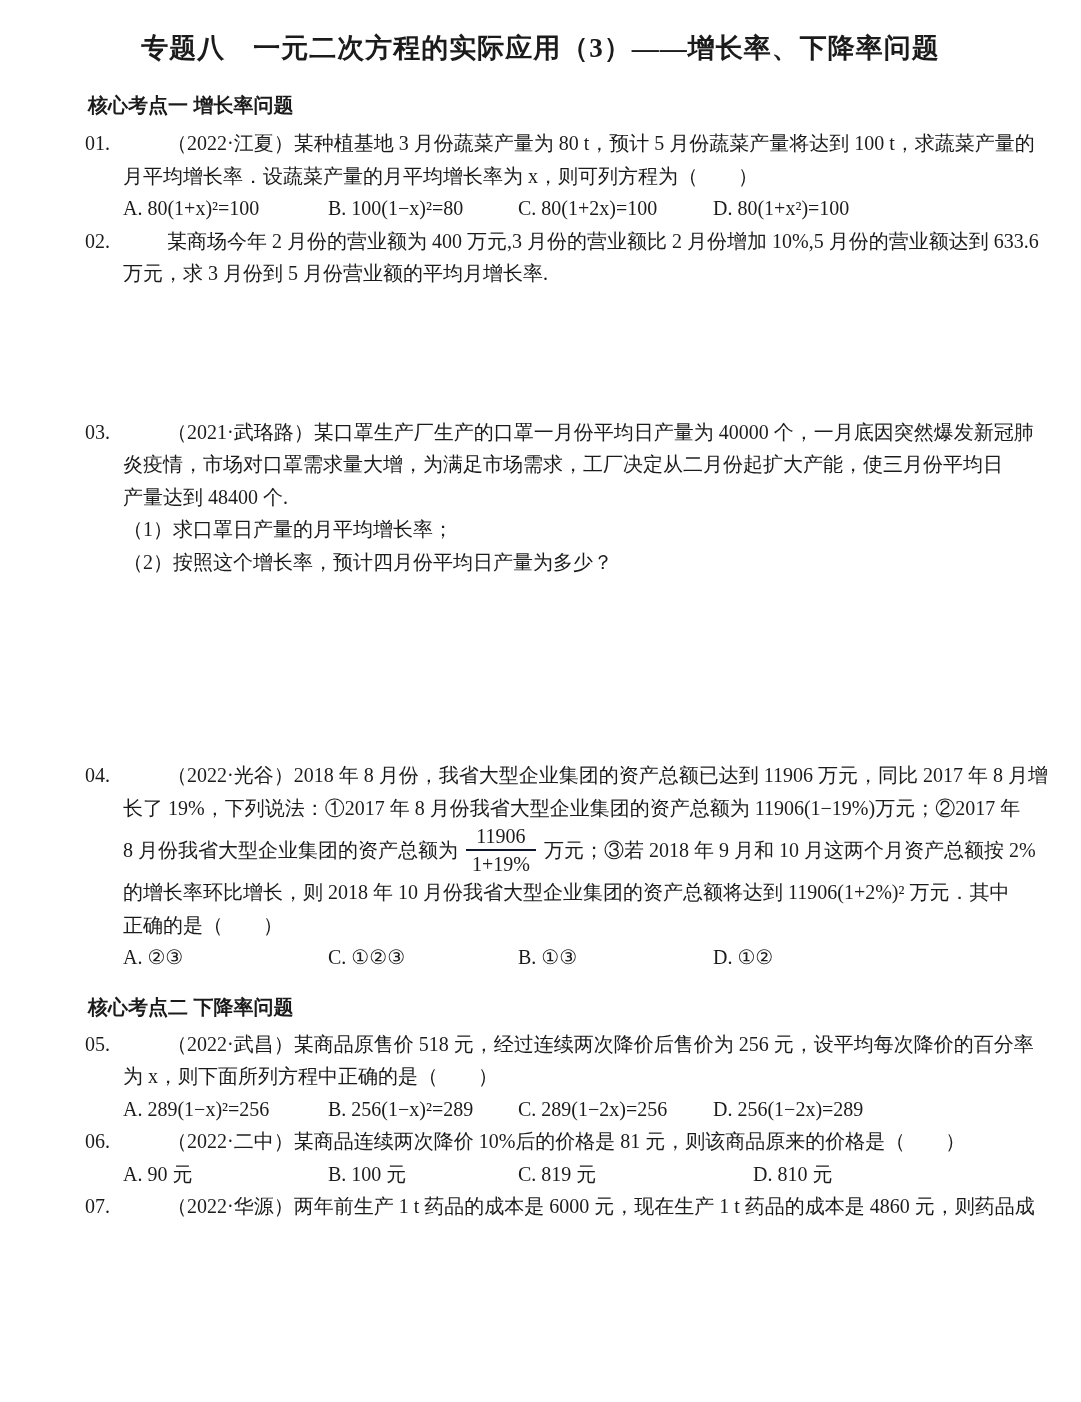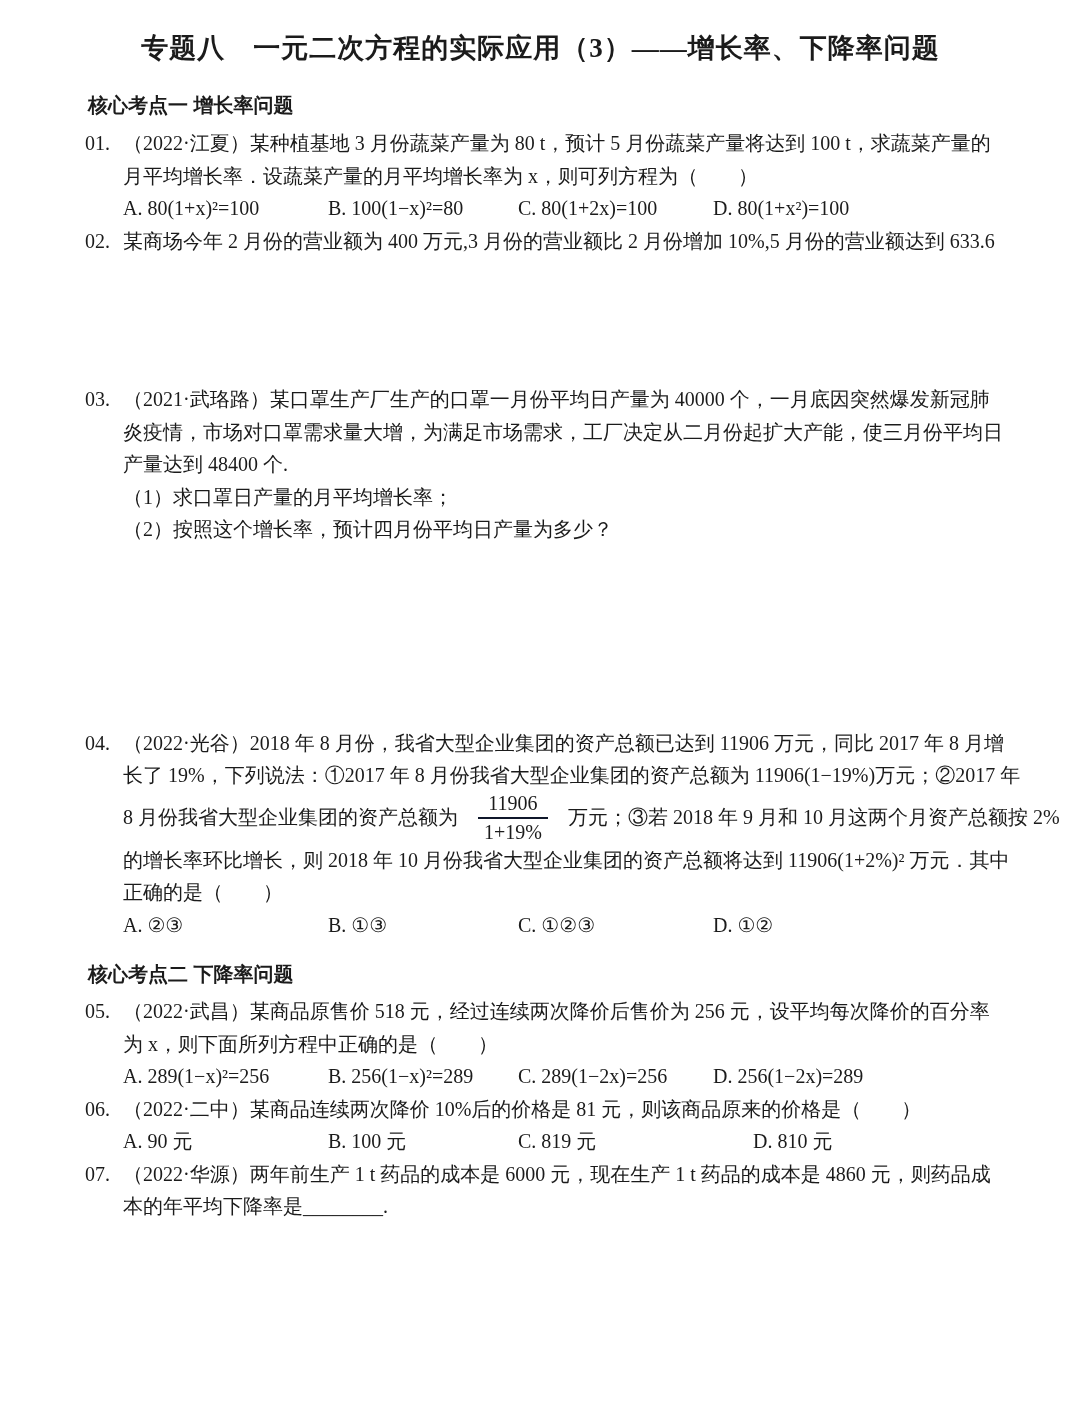--- a/index.html
+++ b/index.html
@@ -26,41 +26,40 @@
     font-weight:bold;
     font-size:20px;
     margin-left:88px;
     white-space:nowrap;
   }
   .sec-heading.first { margin-top:26px; }
   .sec-heading.second { margin-top:20px; }
   .problems { margin-left:85px; margin-right:40px; }
   .problem { }
   .pline { line-height:32.5px; white-space:nowrap; }
-  .pline.first { display:flex; }
+  .pline.first { display:flex;gap:44px; }
   .pnum { display:inline-block; width:38px; flex:0 0 38px; }
   .pline.cont { padding-left:38px; }
   .opts {
     padding-left:38px;
     display:grid;
     line-height:32.5px;
     white-space:nowrap;
   }
   .opts.std  { grid-template-columns:205px 190px 195px 1fr; }
   .opts.wide { grid-template-columns:205px 190px 235px 1fr; }
   .p01 { margin-top:8px; }
   .p02 { margin-bottom:126px; }
   .p03 { margin-bottom:181px; }
   .frac-line {
     padding-left:38px;
     display:flex;
     align-items:center;
     height:52px;
     white-space:nowrap;
-    gap:12px;
   }
   .frac {
     display:inline-block;
     vertical-align:middle;
     text-align:center;
     margin:0 8px;
     line-height:1.12;
     font-size:20px;
   }
   .frac .fnum { display:block; padding:0 6px 2px; border-bottom:2px solid #0f172a; }
@@ -112,20 +111,21 @@
         <span>C. 80(1+2x)=100</span>
         <span>D. 80(1+x²)=100</span>
       </div>
     </div>
 
     <div class="problem p02">
       <div class="pline first">
         <span class="pnum">02.</span>
         <span>某商场今年 2 月份的营业额为 400 万元,3 月份的营业额比 2 月份增加 10%,5 月份的营业额达到 633.6</span>
       </div>
+      <div class="pline cont">万元，求 3 月份到 5 月份营业额的平均月增长率.</div>
     </div>
 
     <div class="problem p03">
       <div class="pline first">
         <span class="pnum">03.</span>
         <span>（2021·武珞路）某口罩生产厂生产的口罩一月份平均日产量为 40000 个，一月底因突然爆发新冠肺</span>
       </div>
       <div class="pline cont">炎疫情，市场对口罩需求量大增，为满足市场需求，工厂决定从二月份起扩大产能，使三月份平均日</div>
       <div class="pline cont">产量达到 48400 个.</div>
       <div class="pline cont">（1）求口罩日产量的月平均增长率；</div>
@@ -143,22 +143,22 @@
         <span class="frac">
           <span class="fnum">11906</span>
           <span class="fden">1+19%</span>
         </span>
         <span>万元；③若 2018 年 9 月和 10 月这两个月资产总额按 2%</span>
       </div>
       <div class="pline cont">的增长率环比增长，则 2018 年 10 月份我省大型企业集团的资产总额将达到 11906(1+2%)² 万元．其中</div>
       <div class="pline cont">正确的是（　　）</div>
       <div class="opts std">
         <span>A. ②③</span>
+        <span>C. ①②③</span>
         <span>B. ①③</span>
-        <span>C. ①②③</span>
         <span>D. ①②</span>
       </div>
     </div>
   </div>
 
   <div class="sec-heading second">核心考点二 下降率问题</div>
 
   <div class="problems">
 
     <div class="problem p05">

